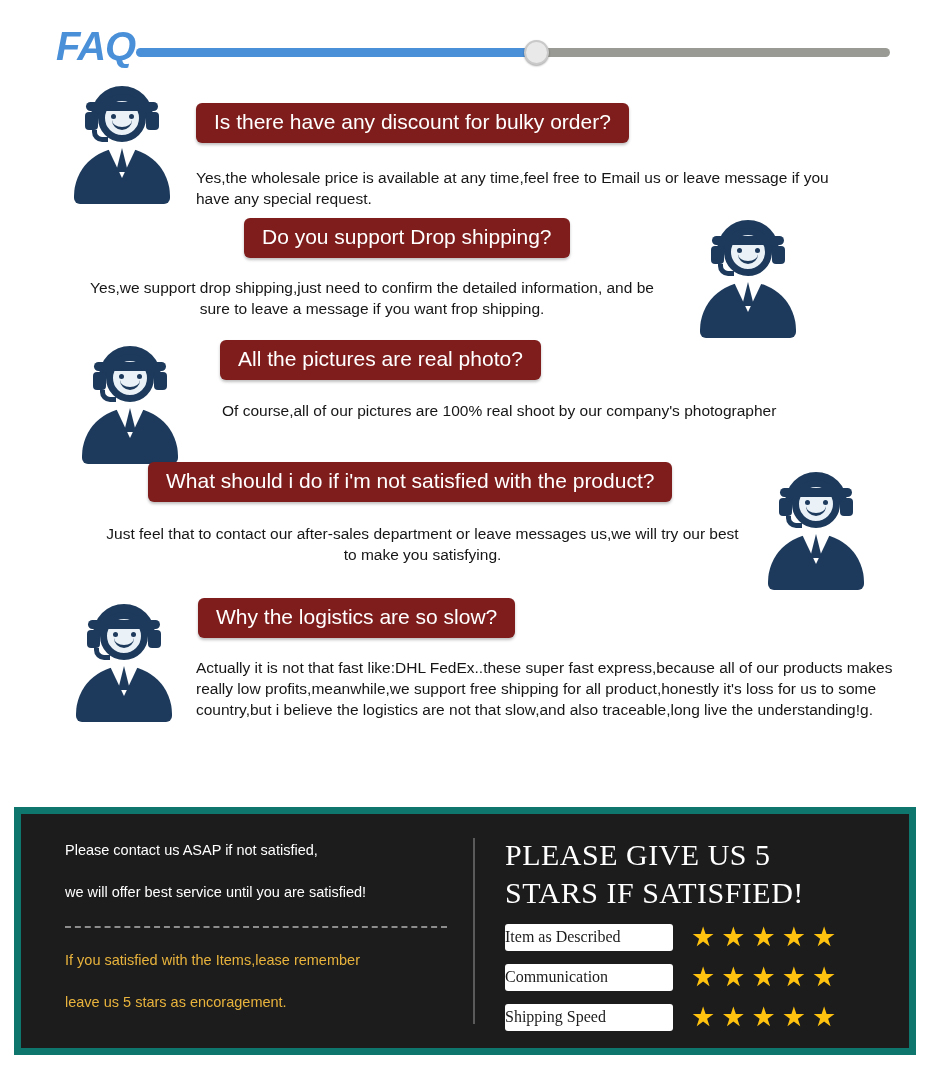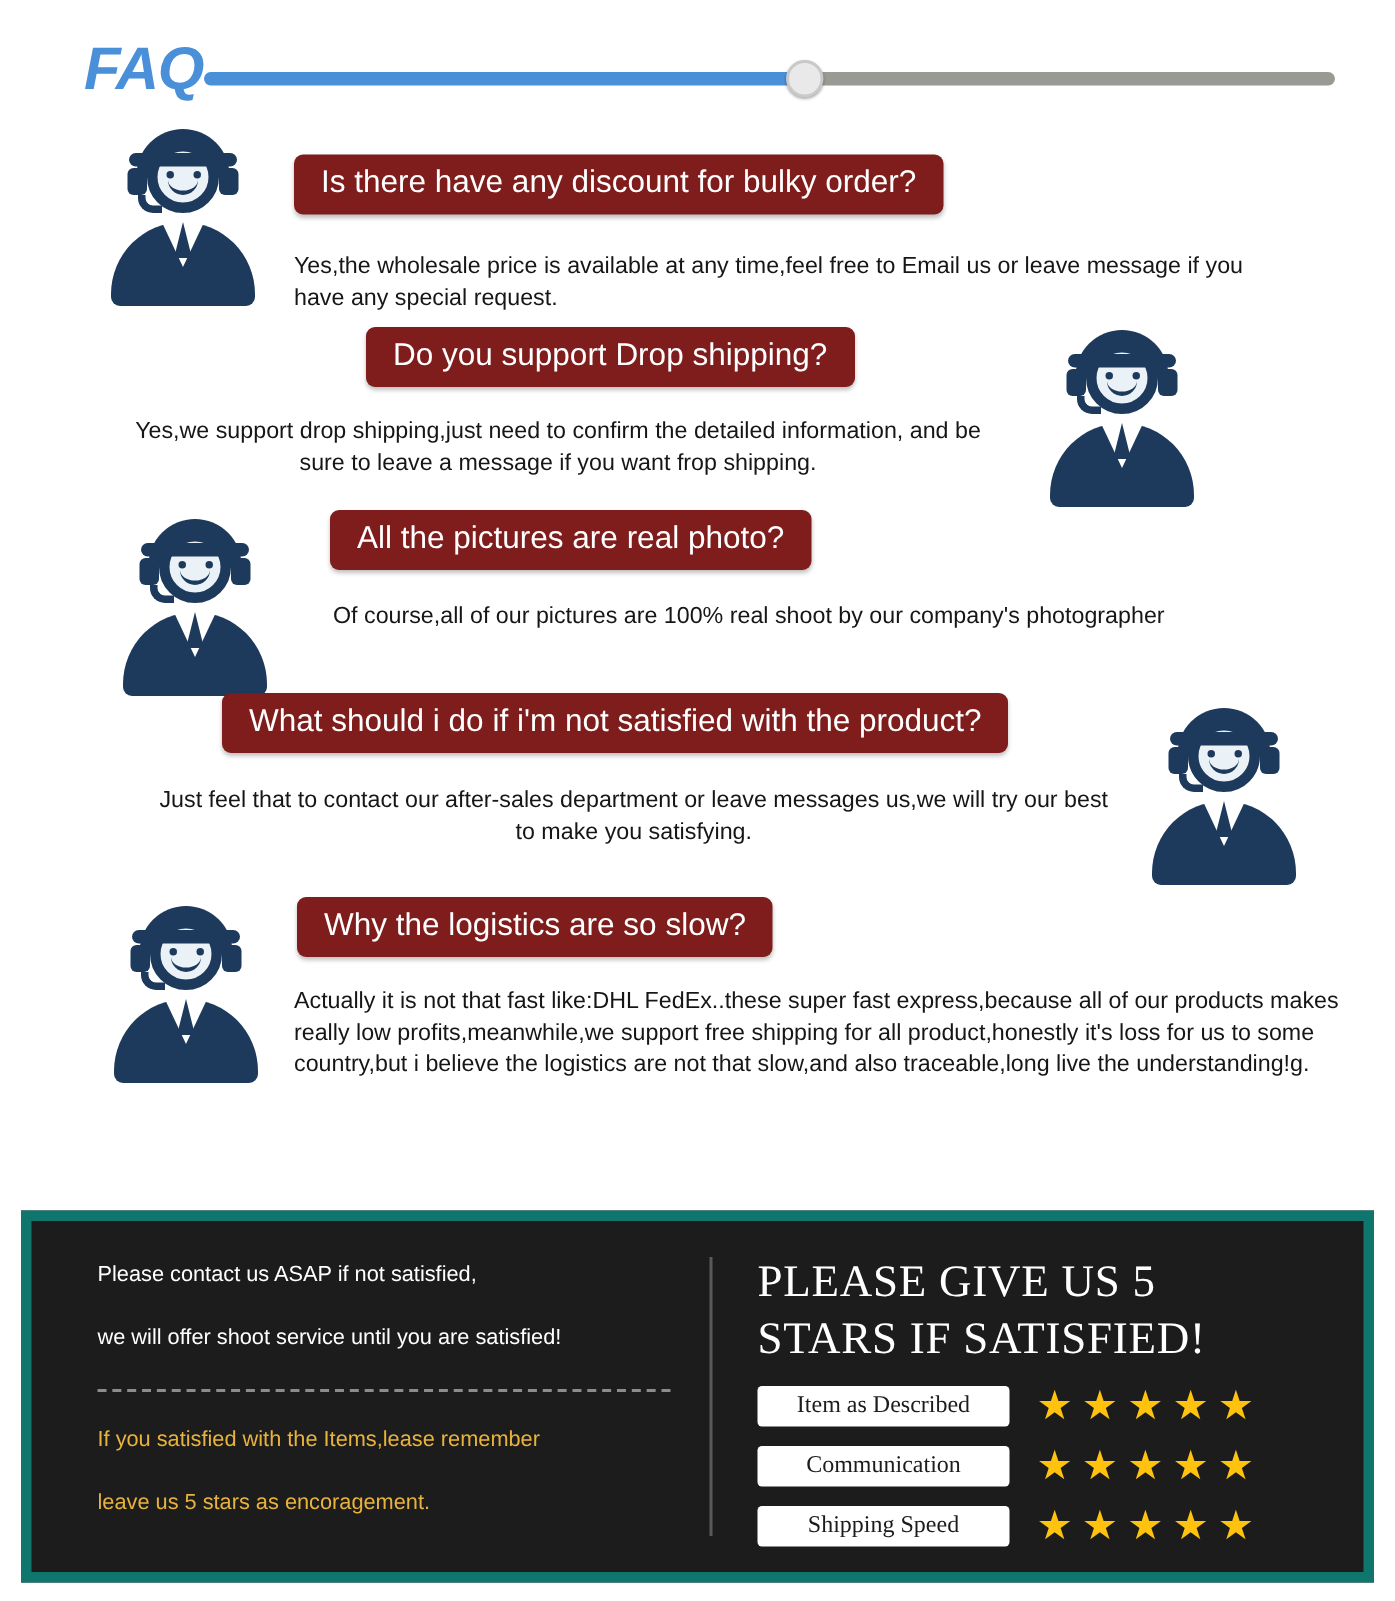--- a/index.html
+++ b/index.html
@@ -176,21 +176,20 @@
     display: flex;
     align-items: center;
     margin-top: 13px;
   }
   .rate-label {
     width: 168px;
     background: #ffffff;
     color: #1c1c1c;
     font-family: "Liberation Serif", serif;
     font-size: 16px;
-    text-align: center;
     padding: 4px 0 5px 0;
     border-radius: 3px;
   }
   .stars { margin-left: 18px; display: flex; gap: 6px; }
   .star { color: #ffc20e; font-size: 27px; line-height: 1; }
 </style>
 </head>
 <body>
 
 <div class="faq-header">
@@ -290,21 +289,21 @@
       <div class="av-collar"></div>
       <div class="av-tie"></div>
   </div>
   <div class="pill" style="position:absolute; left:198px; top:12px;">Why the logistics are so slow?</div>
   <div class="answer" style="position:absolute; left:196px; top:72px; width:712px;">Actually it is not that fast like:DHL FedEx..these super fast express,because all of our products makes really low profits,meanwhile,we support free shipping for all product,honestly it's loss for us to some country,but i believe the logistics are not that slow,and also traceable,long live the understanding!g.</div>
 </div>
 
 <div class="banner">
   <div class="banner-left">
     <div class="ln">Please contact us ASAP if not satisfied,</div>
-    <div class="ln">we will offer shoot service until you are satisfied!</div>
+    <div class="ln">we will offer best service until you are satisfied!</div>
     <div class="dash"></div>
     <div class="ln y">If you satisfied with the Items,lease remember</div>
     <div class="ln y">leave us 5 stars as encoragement.</div>
   </div>
 
   <div class="divider"></div>
 
   <div class="banner-right">
     <div class="big-line">PLEASE GIVE US 5</div>
     <div class="big-line">STARS IF SATISFIED!</div>

